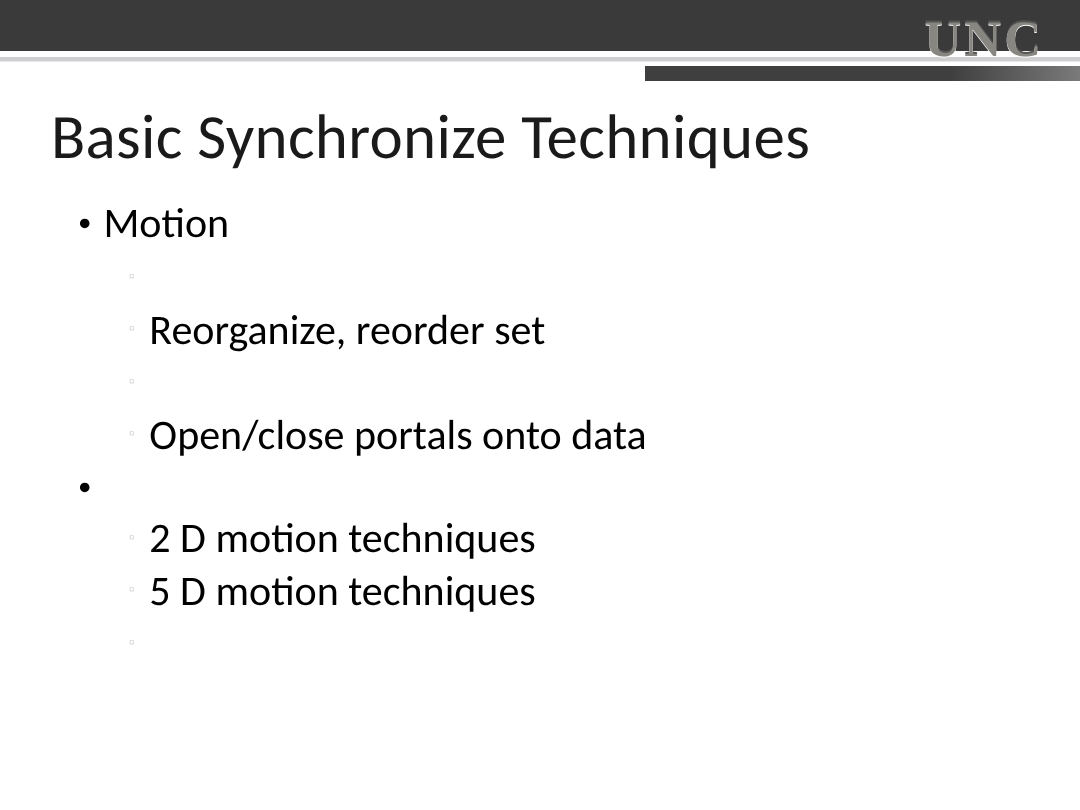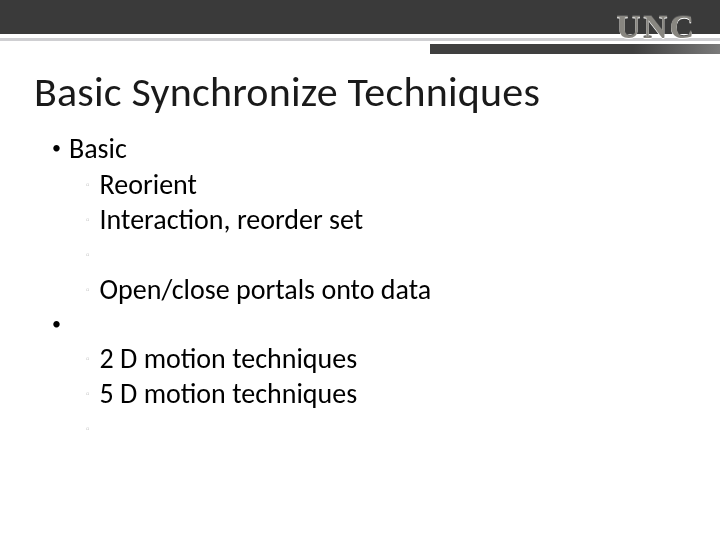--- a/index.html
+++ b/index.html
@@ -48,29 +48,28 @@
   <div class="thinline"></div>
   <div class="shortbar"></div>
   <div class="logo">UNC</div>
 
   <div class="title">Basic Synchronize Techniques</div>
 
   <div class="content">
 
     <div class="l1">
       <span class="bullet">•</span>
-      <span class="text">Basic</span>
+      <span class="text">Motion</span>
     </div>
     <div class="l2">
       <span class="bullet">▫</span>
-      <span class="text">Reorient</span>
     </div>
     <div class="l2">
       <span class="bullet">▫</span>
-      <span class="text">Interaction, reorder set</span>
+      <span class="text">Reorganize, reorder set</span>
     </div>
     <div class="l2">
       <span class="bullet">▫</span>
     </div>
     <div class="l2">
       <span class="bullet">▫</span>
       <span class="text">Open/close portals onto data</span>
     </div>
 
     <div class="l1">

